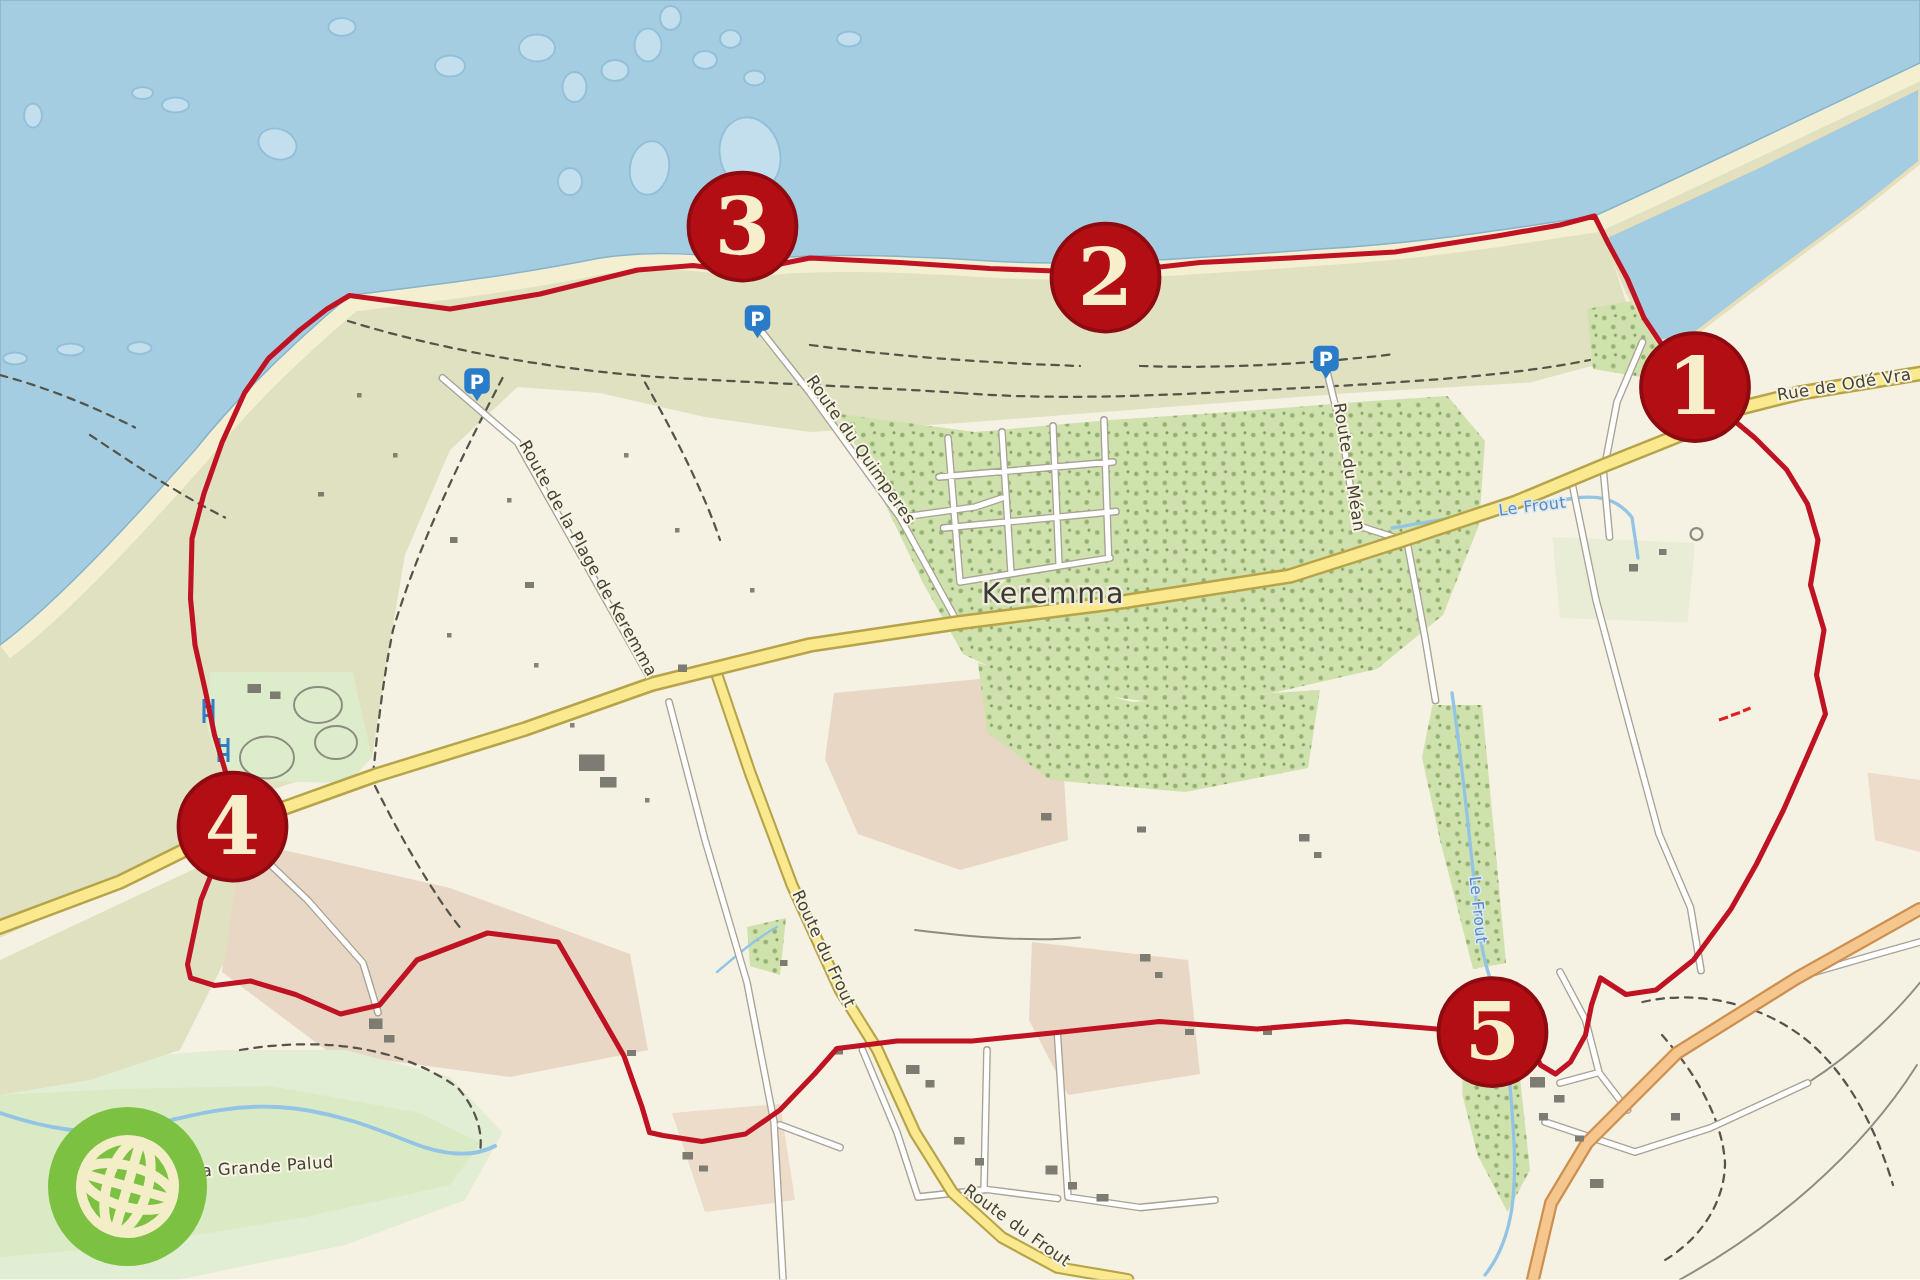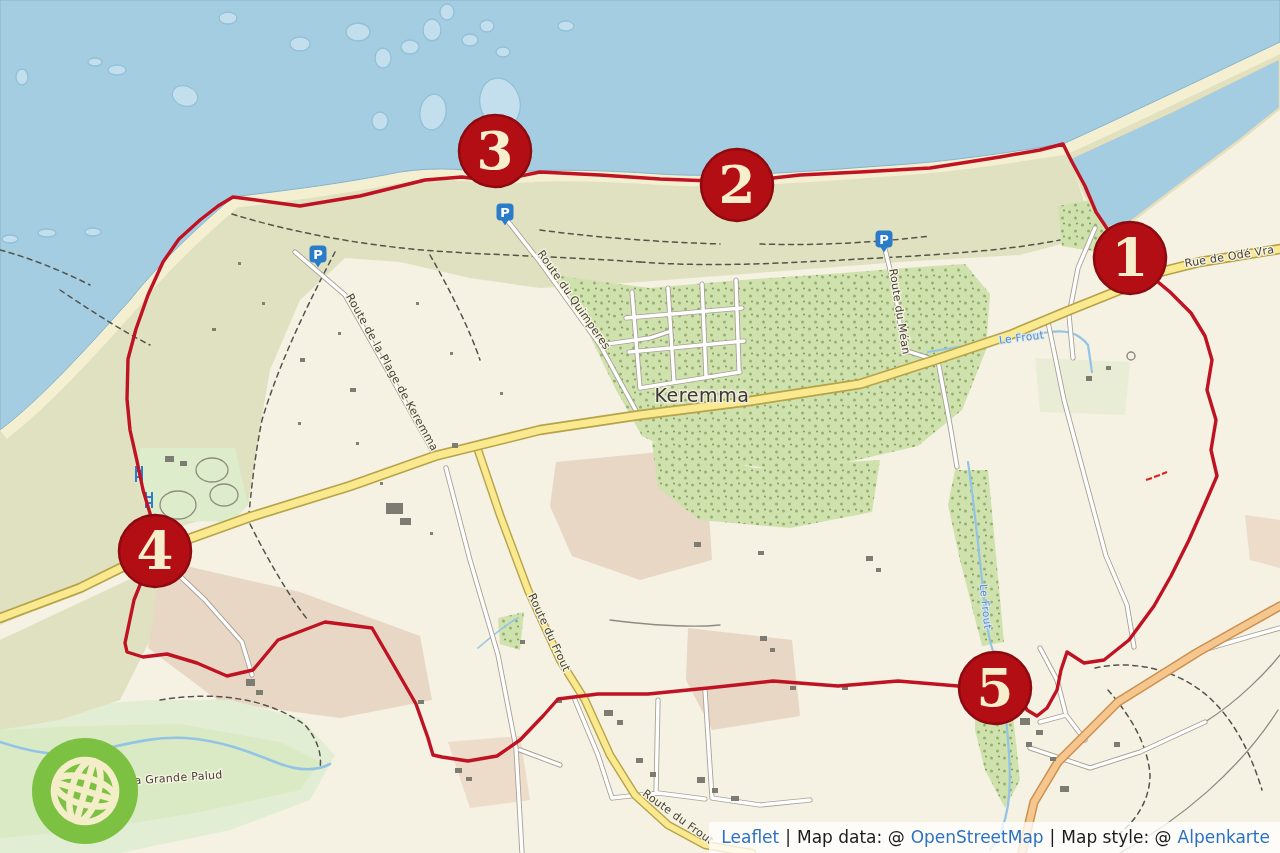--- a/index.html
+++ b/index.html
@@ -281,16 +281,13 @@
     <g transform="rotate(16)" stroke="#f3edc8" stroke-width="6.5" fill="none">
       <circle r="31"></circle>
       <ellipse rx="13.5" ry="31"></ellipse>
       <ellipse rx="31" ry="13.5"></ellipse>
       <line x1="0" y1="-31" x2="0" y2="31"></line>
       <line x1="-31" y1="0" x2="31" y2="0"></line>
     </g>
   </g>
 </svg>
 
-<div class="attribution">
-  <a class="piece">Leaflet</a><span class="piece">|</span><span class="piece">Map data: @</span><a class="piece">OpenStreetMap</a><span class="piece">|</span><span class="piece">Map style: @</span><a class="piece">Alpenkarte</a>
 </div>
-</div>
 
 </body></html>

